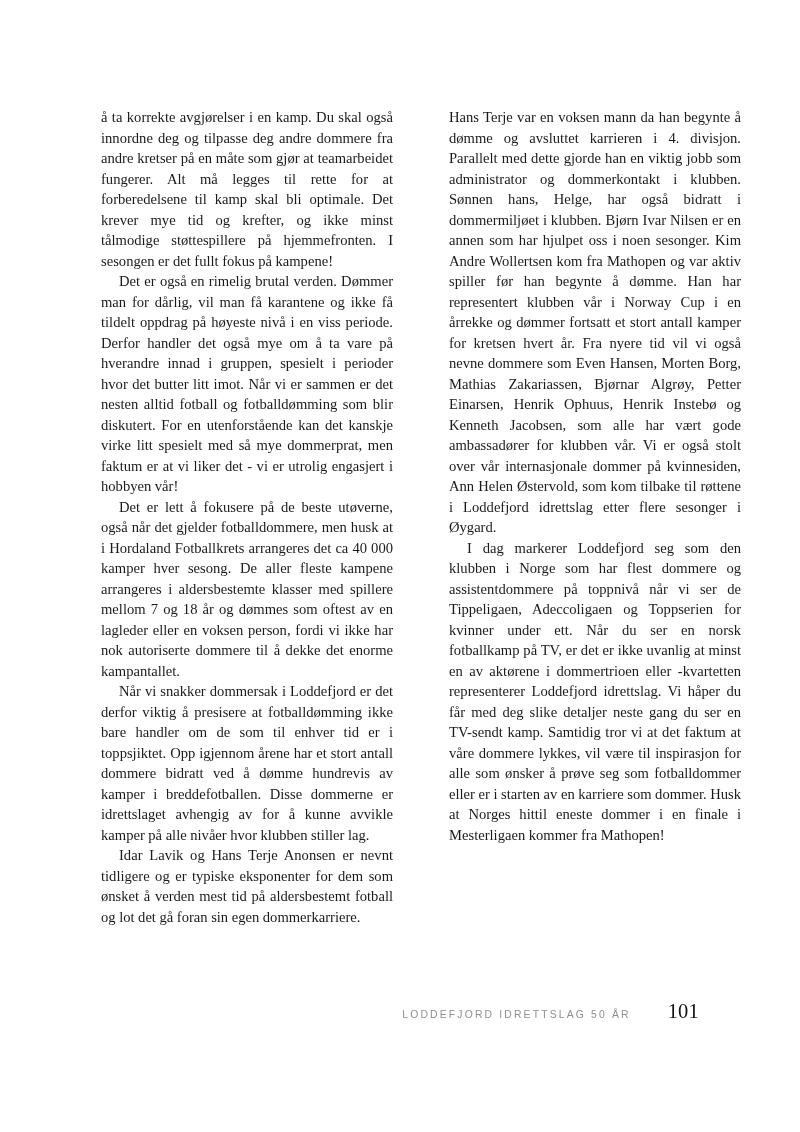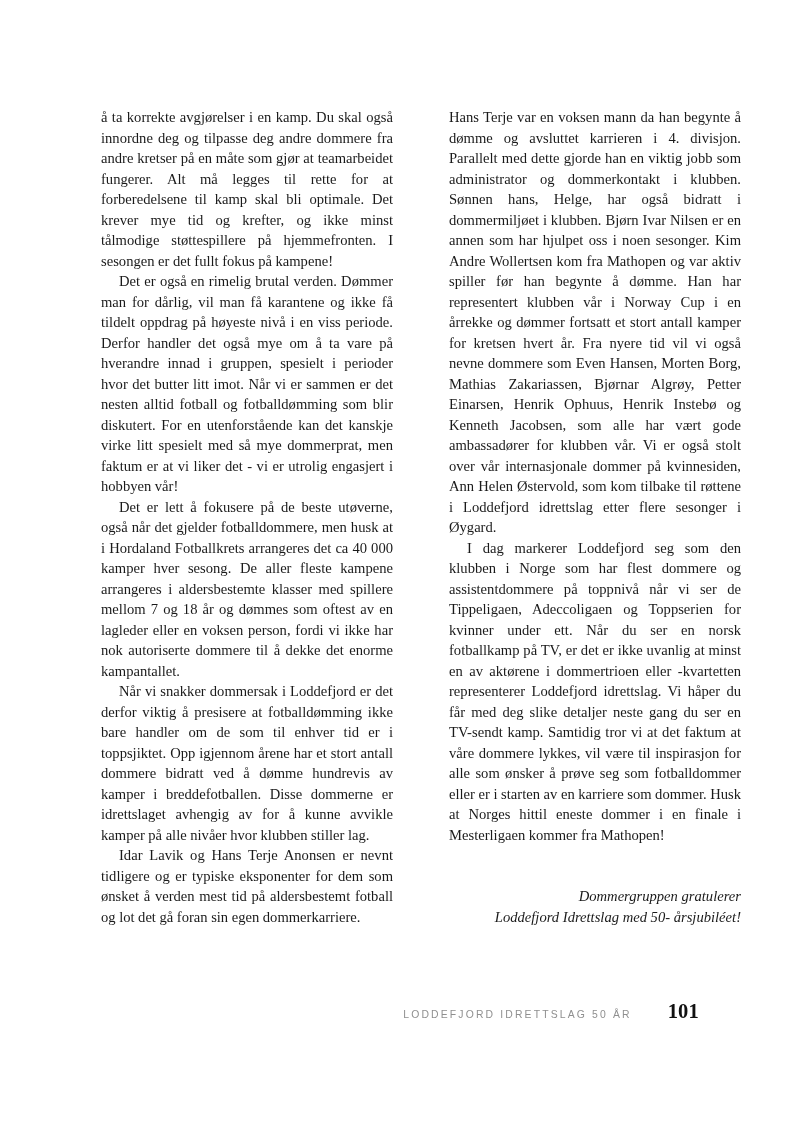--- a/index.html
+++ b/index.html
@@ -76,36 +76,35 @@
   .footer {
     position: absolute;
     left: 101px;
     top: 1000px;
     width: 598px;
     height: 30px;
     display: flex;
     flex-direction: row;
     align-items: baseline;
     justify-content: flex-end;
-    gap: 12px;
   }
   .footer-label {
     font-family: "Liberation Sans", "DejaVu Sans", sans-serif;
     font-size: 10.4px;
     letter-spacing: 2.15px;
     color: #8f8f8f;
     text-transform: uppercase;
     white-space: nowrap;
   }
   .footer-pageno {
     font-family: "Liberation Serif", "DejaVu Serif", serif;
     font-size: 20.5px;
-    font-weight: bold;
+    font-weight: normal;
     color: #111111;
-    margin-left: 24px;
+    margin-left: 37px;
     letter-spacing: 0.2px;
     white-space: nowrap;
   }
 </style>
 </head>
 <body>
 
 <div class="page">
 
   <div class="columns">
@@ -115,24 +114,20 @@
       <p class="para indent">Det er også en rimelig brutal verden. Dømmer man for dårlig, vil man få karantene og ikke få tildelt oppdrag på høyeste nivå i en viss periode. Derfor handler det også mye om å ta vare på hverandre innad i gruppen, spesielt i perioder hvor det butter litt imot. Når vi er sammen er det nesten alltid fotball og fotballdømming som blir diskutert. For en utenforstående kan det kanskje virke litt spesielt med så mye dommerprat, men faktum er at vi liker det - vi er utrolig engasjert i hobbyen vår!</p>
       <p class="para indent">Det er lett å fokusere på de beste utøverne, også når det gjelder fotballdommere, men husk at i Hordaland Fotballkrets arrangeres det ca 40 000 kamper hver sesong.  De aller fleste kampene arrangeres i aldersbestemte klasser med spillere mellom 7 og 18 år og dømmes som oftest av en lagleder eller en voksen person, fordi vi ikke har nok autoriserte dommere til å dekke det enorme kampantallet.</p>
       <p class="para indent">Når vi snakker dommersak i Loddefjord er det derfor viktig å presisere at fotballdømming ikke bare handler om de som til enhver tid er i toppsjiktet.  Opp igjennom årene har et stort antall dommere bidratt ved å dømme hundrevis av kamper i breddefotballen. Disse dommerne er idrettslaget avhengig av for å kunne avvikle kamper på alle nivåer hvor klubben stiller lag.</p>
       <p class="para indent">Idar Lavik og Hans Terje Anonsen er nevnt tidligere og er typiske eksponenter for dem som ønsket å verden mest tid på aldersbestemt fotball og lot det gå foran sin egen dommerkarriere.</p>
     </div>
 
     <div class="column right">
       <p class="para">Hans Terje var en voksen mann da han begynte å dømme og avsluttet karrieren i 4. divisjon. Parallelt med dette gjorde han en viktig jobb som administrator og dommerkontakt i klubben.  Sønnen hans, Helge, har også bidratt i dommermiljøet i klubben. Bjørn Ivar Nilsen er en annen som har hjulpet oss i noen sesonger. Kim Andre Wollertsen kom fra Mathopen og var aktiv spiller før han begynte å dømme. Han har representert klubben vår i Norway Cup i en årrekke og dømmer fortsatt et stort antall kamper for kretsen hvert år. Fra nyere tid vil vi også nevne dommere som Even Hansen, Morten Borg, Mathias Zakariassen, Bjørnar Algrøy, Petter Einarsen, Henrik Ophuus, Henrik Instebø og Kenneth Jacobsen, som alle har vært gode ambassadører for klubben vår. Vi er også stolt over vår internasjonale dommer på kvinnesiden, Ann Helen Østervold, som kom tilbake til røttene i Loddefjord idrettslag etter flere sesonger i Øygard.</p>
       <p class="para indent">I dag markerer Loddefjord seg som den klubben i Norge som har flest dommere og assistentdommere på toppnivå når vi ser de Tippeligaen, Adeccoligaen og Toppserien for kvinner under ett. Når du ser en norsk fotballkamp på TV, er det er ikke uvanlig at minst en av aktørene i dommertrioen eller -kvartetten representerer Loddefjord idrettslag. Vi håper du får med deg slike detaljer neste gang du ser en TV-sendt kamp. Samtidig tror vi at det faktum at våre dommere lykkes, vil være til inspirasjon for alle som ønsker å prøve seg som fotballdommer eller er i starten av en karriere som dommer. Husk at Norges hittil eneste dommer i en finale i Mesterligaen kommer fra Mathopen!</p>
 
-      <div class="signature">
-        <span class="sig-line">Dommergruppen gratulerer</span>
-        <span class="sig-line">Loddefjord Idrettslag med 50- årsjubiléet!</span>
-      </div>
     </div>
 
   </div>
 
   <div class="footer">
     <span class="footer-label">LODDEFJORD IDRETTSLAG 50 ÅR</span>
     <span class="footer-pageno">101</span>
   </div>
 
 </div>

